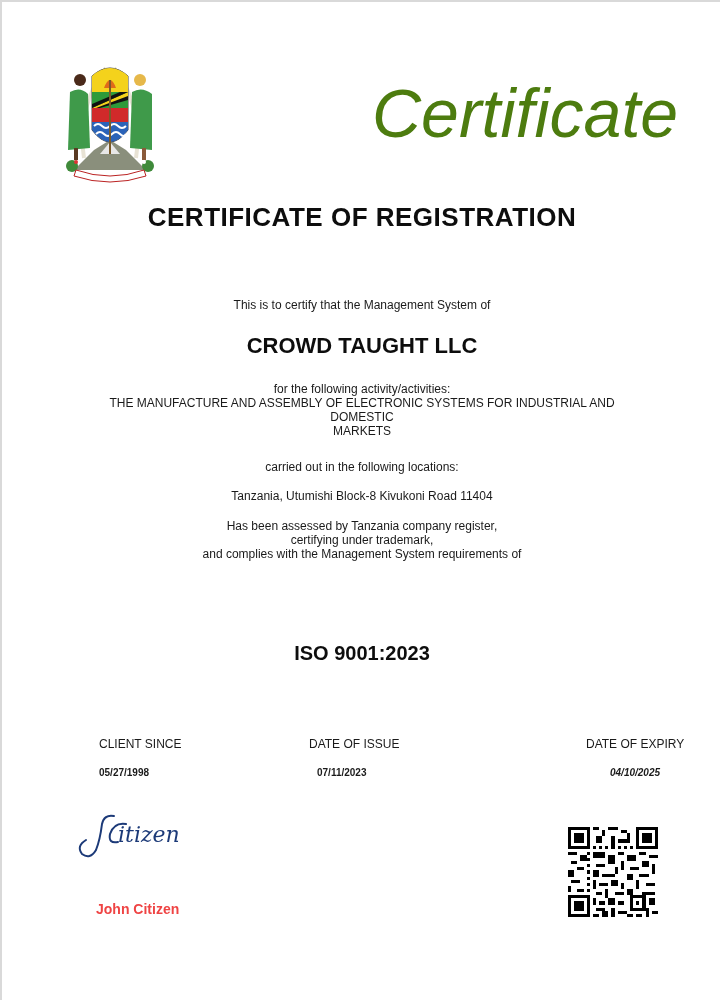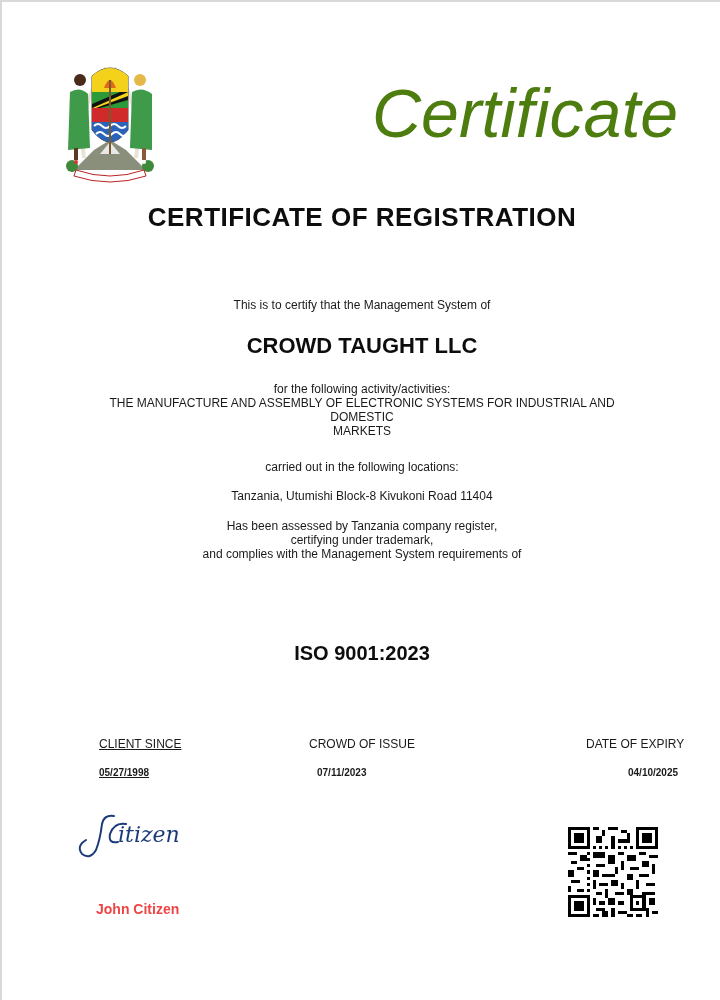--- a/index.html
+++ b/index.html
@@ -24,25 +24,25 @@
     .intro { top: 296px; }
     .company { position: absolute; left: 0; top: 331px; width: 720px; text-align: center; font-size: 22px; font-weight: bold; color: #0d0d0d; }
     .activity { top: 380px; }
     .locations-label { top: 458px; }
     .location { top: 487px; }
     .assessment { top: 517px; }
     .standard { position: absolute; left: 0; top: 640px; width: 720px; text-align: center; font-size: 20px; font-weight: bold; color: #0d0d0d; }
     .date-col { position: absolute; top: 735px; font-size: 12px; color: #1a1a1a; }
     .date-col .label { display: block; height: 14px; }
     .date-col .value { display: block; margin-top: 16px; font-weight: bold; font-size: 10px; }
-    .col-client { left: 97px; text-decoration: underline; }
+    .col-client { left: 97px; }
     .col-issue { left: 307px; }
     .col-issue .value { margin-left: 8px; }
     .col-expiry { left: 584px; }
-    .col-expiry .value { margin-left: 42px; }
+    .col-expiry .value { margin-left: 24px; font-style: italic; }
     .signature { position: absolute; left: 72px; top: 808px; width: 140px; height: 52px; }
     .signer { position: absolute; left: 94px; top: 899px; font-size: 14px; font-weight: bold; color: #ef4444; }
     .qr { position: absolute; left: 566px; top: 825px; width: 90px; height: 90px; }
   </style>
 </head>
 <body>
 
 <div class="page">
 
   <svg class="emblem" viewBox="0 0 112 128">
@@ -107,21 +107,21 @@
     <div>and complies with the Management System requirements of</div>
   </div>
 
   <div class="standard">ISO 9001:2023</div>
 
   <div class="date-col col-client">
     <span class="label">CLIENT SINCE</span>
     <span class="value">05/27/1998</span>
   </div>
   <div class="date-col col-issue">
-    <span class="label">CROWD OF ISSUE</span>
+    <span class="label">DATE OF ISSUE</span>
     <span class="value">07/11/2023</span>
   </div>
   <div class="date-col col-expiry">
     <span class="label">DATE OF EXPIRY</span>
     <span class="value">04/10/2025</span>
   </div>
 
   <svg class="signature" viewBox="0 0 140 52">
     <path d="M40 6 Q30 4 28 14 Q26 30 22 40 Q16 50 8 44 Q2 36 12 30" stroke="#1c3a78" stroke-width="2" fill="none" stroke-linecap="round"></path>
     <path d="M52 14 Q40 12 36 24 Q34 34 44 32" stroke="#1c3a78" stroke-width="2" fill="none" stroke-linecap="round"></path>

